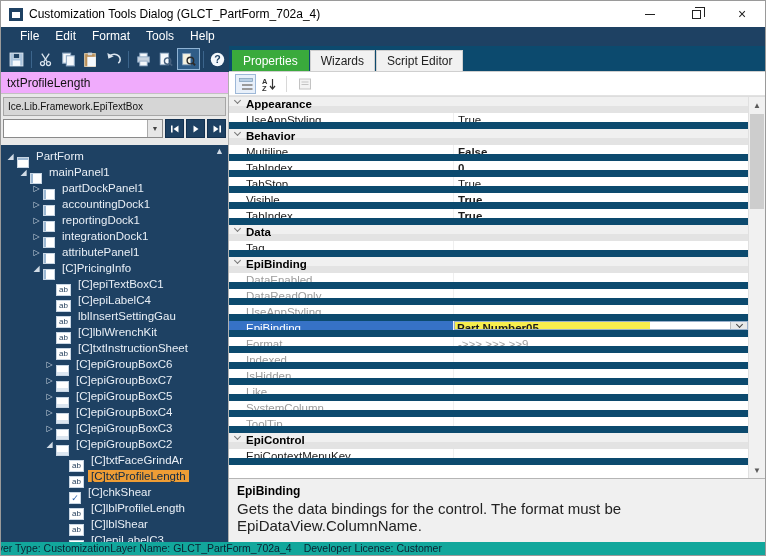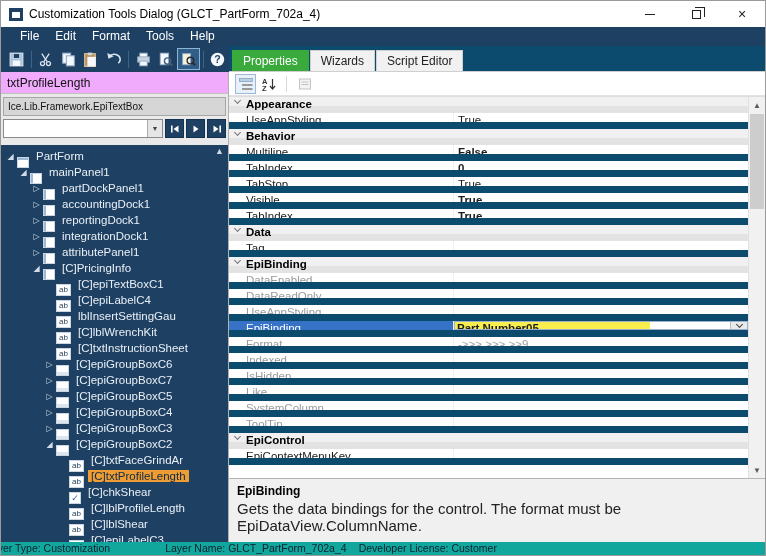--- a/index.html
+++ b/index.html
@@ -92,21 +92,21 @@
   .sb-thumb{position:absolute;top:17px;left:1px;right:1px;height:95px;background:#cdcdcd}
 
   .helppane{flex:0 0 64px;background:#f0f0f0;border-top:1px solid #b5b5b5;padding:5px 8px;overflow:hidden}
   .help-title{font-size:12px;font-weight:bold;color:#000}
   .help-desc{font-size:15px;color:#222;margin-top:2px}
 
   
   .statusbar{height:13px;flex:0 0 13px;background:var(--status-bar-teal,#12a79c);display:flex;align-items:center;font-size:10.5px;color:#0b2030;overflow:hidden}
   .sb-item{white-space:nowrap;line-height:13px}
   .sb-item.layer-type{margin-left:-15px}
-  .sb-item.layer-name{margin-left:55px}
+  .sb-item.layer-name{}
   .sb-item.license{margin-left:12px}
 </style>
 </head>
 <body>
 
 <div class="window">
 
   <div class="titlebar">
     <span class="app-icon"></span>
     <span class="title-text">Customization Tools Dialog  (GLCT_PartForm_702a_4)</span>

